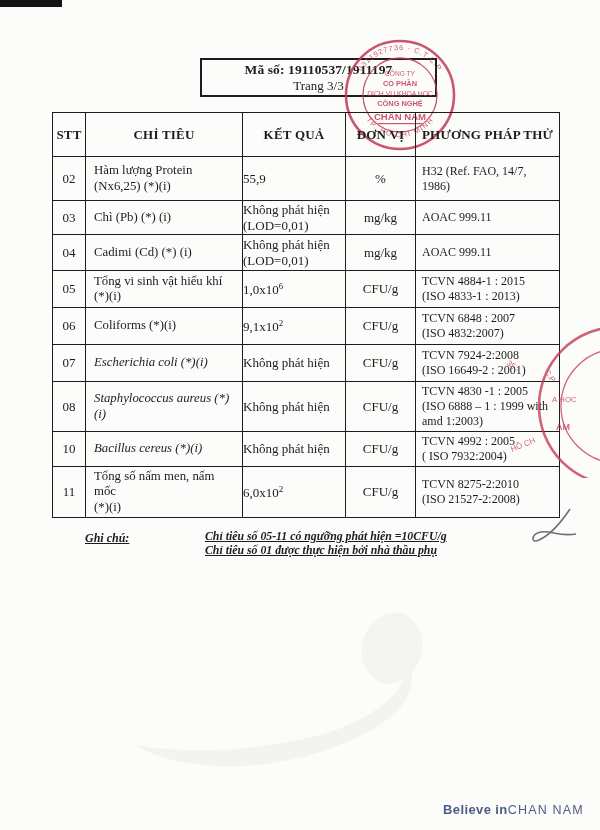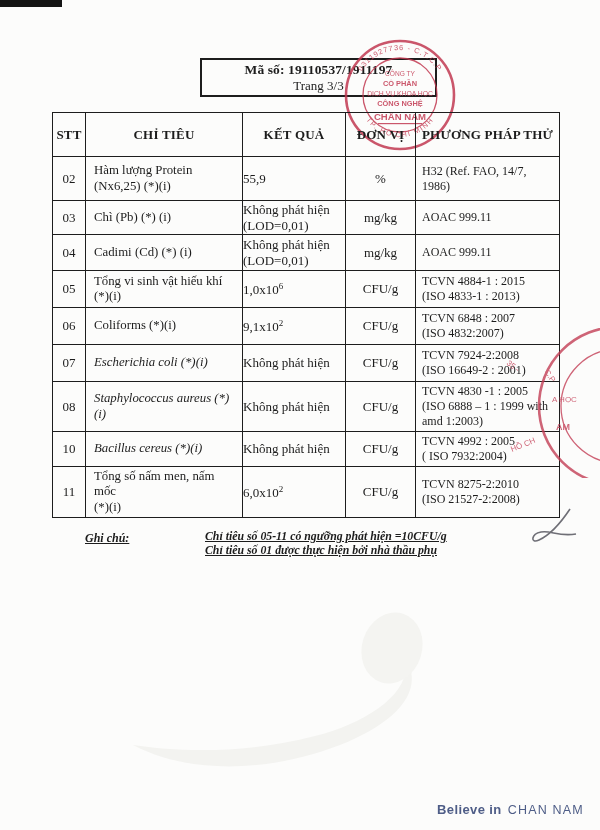--- a/index.html
+++ b/index.html
@@ -48,21 +48,21 @@
 
   
   .stamp-top { position:absolute; left:342px; top:37px; width:116px; height:116px; }
   .stamp-side { position:absolute; left:502px; top:328px; width:98px; height:150px; }
   .squiggle { position:absolute; left:520px; top:505px; width:75px; height:55px; }
   .watermark { position:absolute; left:100px; top:560px; width:430px; height:230px; }
 
   
   .footer-brand {
     position:absolute; right:16px; top:802px;
-    font-family:"Liberation Sans", sans-serif; display:flex; align-items:baseline; gap:6px;
+    font-family:"Liberation Sans", sans-serif; display:flex; align-items:baseline; 
   }
   .believe { font-weight:bold; font-size:13px; letter-spacing:.4px; }
   .brand { font-size:12.5px; letter-spacing:1.2px; }
 </style>
 </head>
 <body>
 
 <div class="page">
 
   <div class="corner-artifact"></div>

